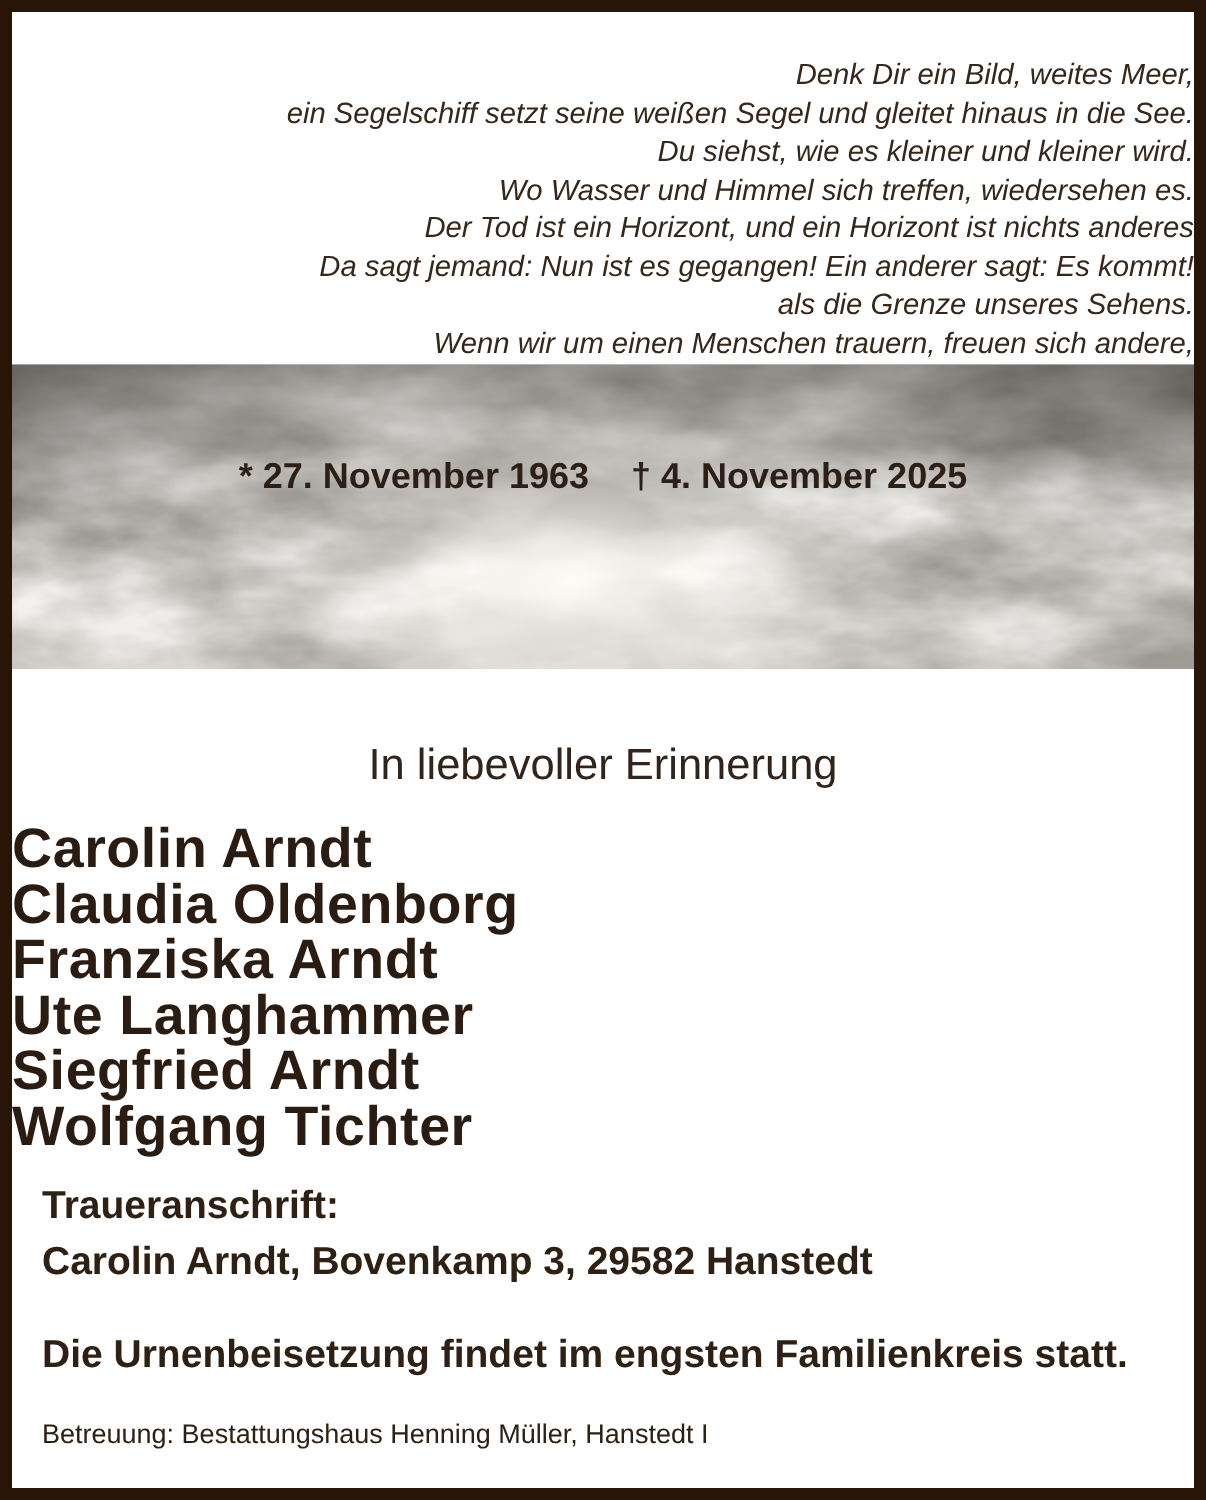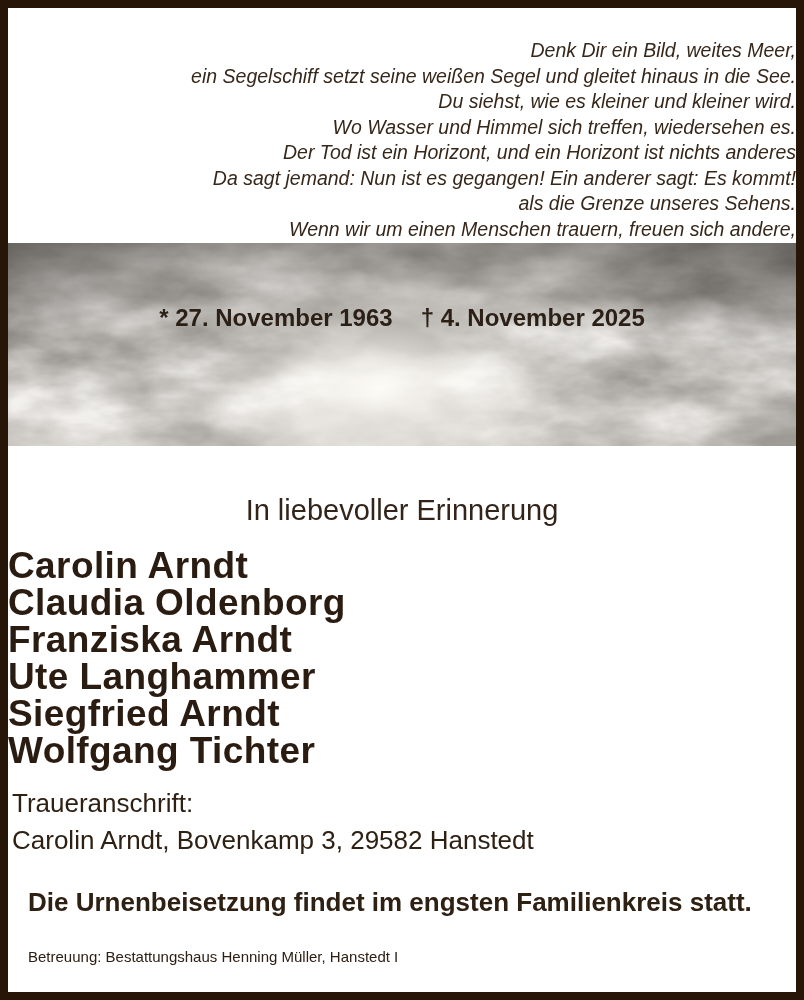--- a/index.html
+++ b/index.html
@@ -74,33 +74,34 @@
     text-align: left;
     font-size: 37px;
     font-weight: bold;
     line-height: 37px;
     letter-spacing: 0.4px;
     color: #2b1c11;
   }
 
   
   .address-block {
-    margin: 16px 0 0 4px;
+    margin: 16px 0 0 20px;
     font-size: 26px;
     line-height: 37px;
+    font-weight: bold;
   }
   .ceremony-note {
     margin: 27px 0 0 20px;
     font-size: 26px;
     line-height: 32px;
     font-weight: bold;
   }
   .care-note {
     margin: 25px 0 0 20px;
-    font-size: 15px;
+    font-size: 18px;
     line-height: 27px;
   }
 </style>
 </head>
 <body>
 
 <div class="poem">
   <div>Denk Dir ein Bild, weites Meer,</div>
   <div>ein Segelschiff setzt seine weißen Segel und gleitet hinaus in die See.</div>
   <div>Du siehst, wie es kleiner und kleiner wird.</div>

